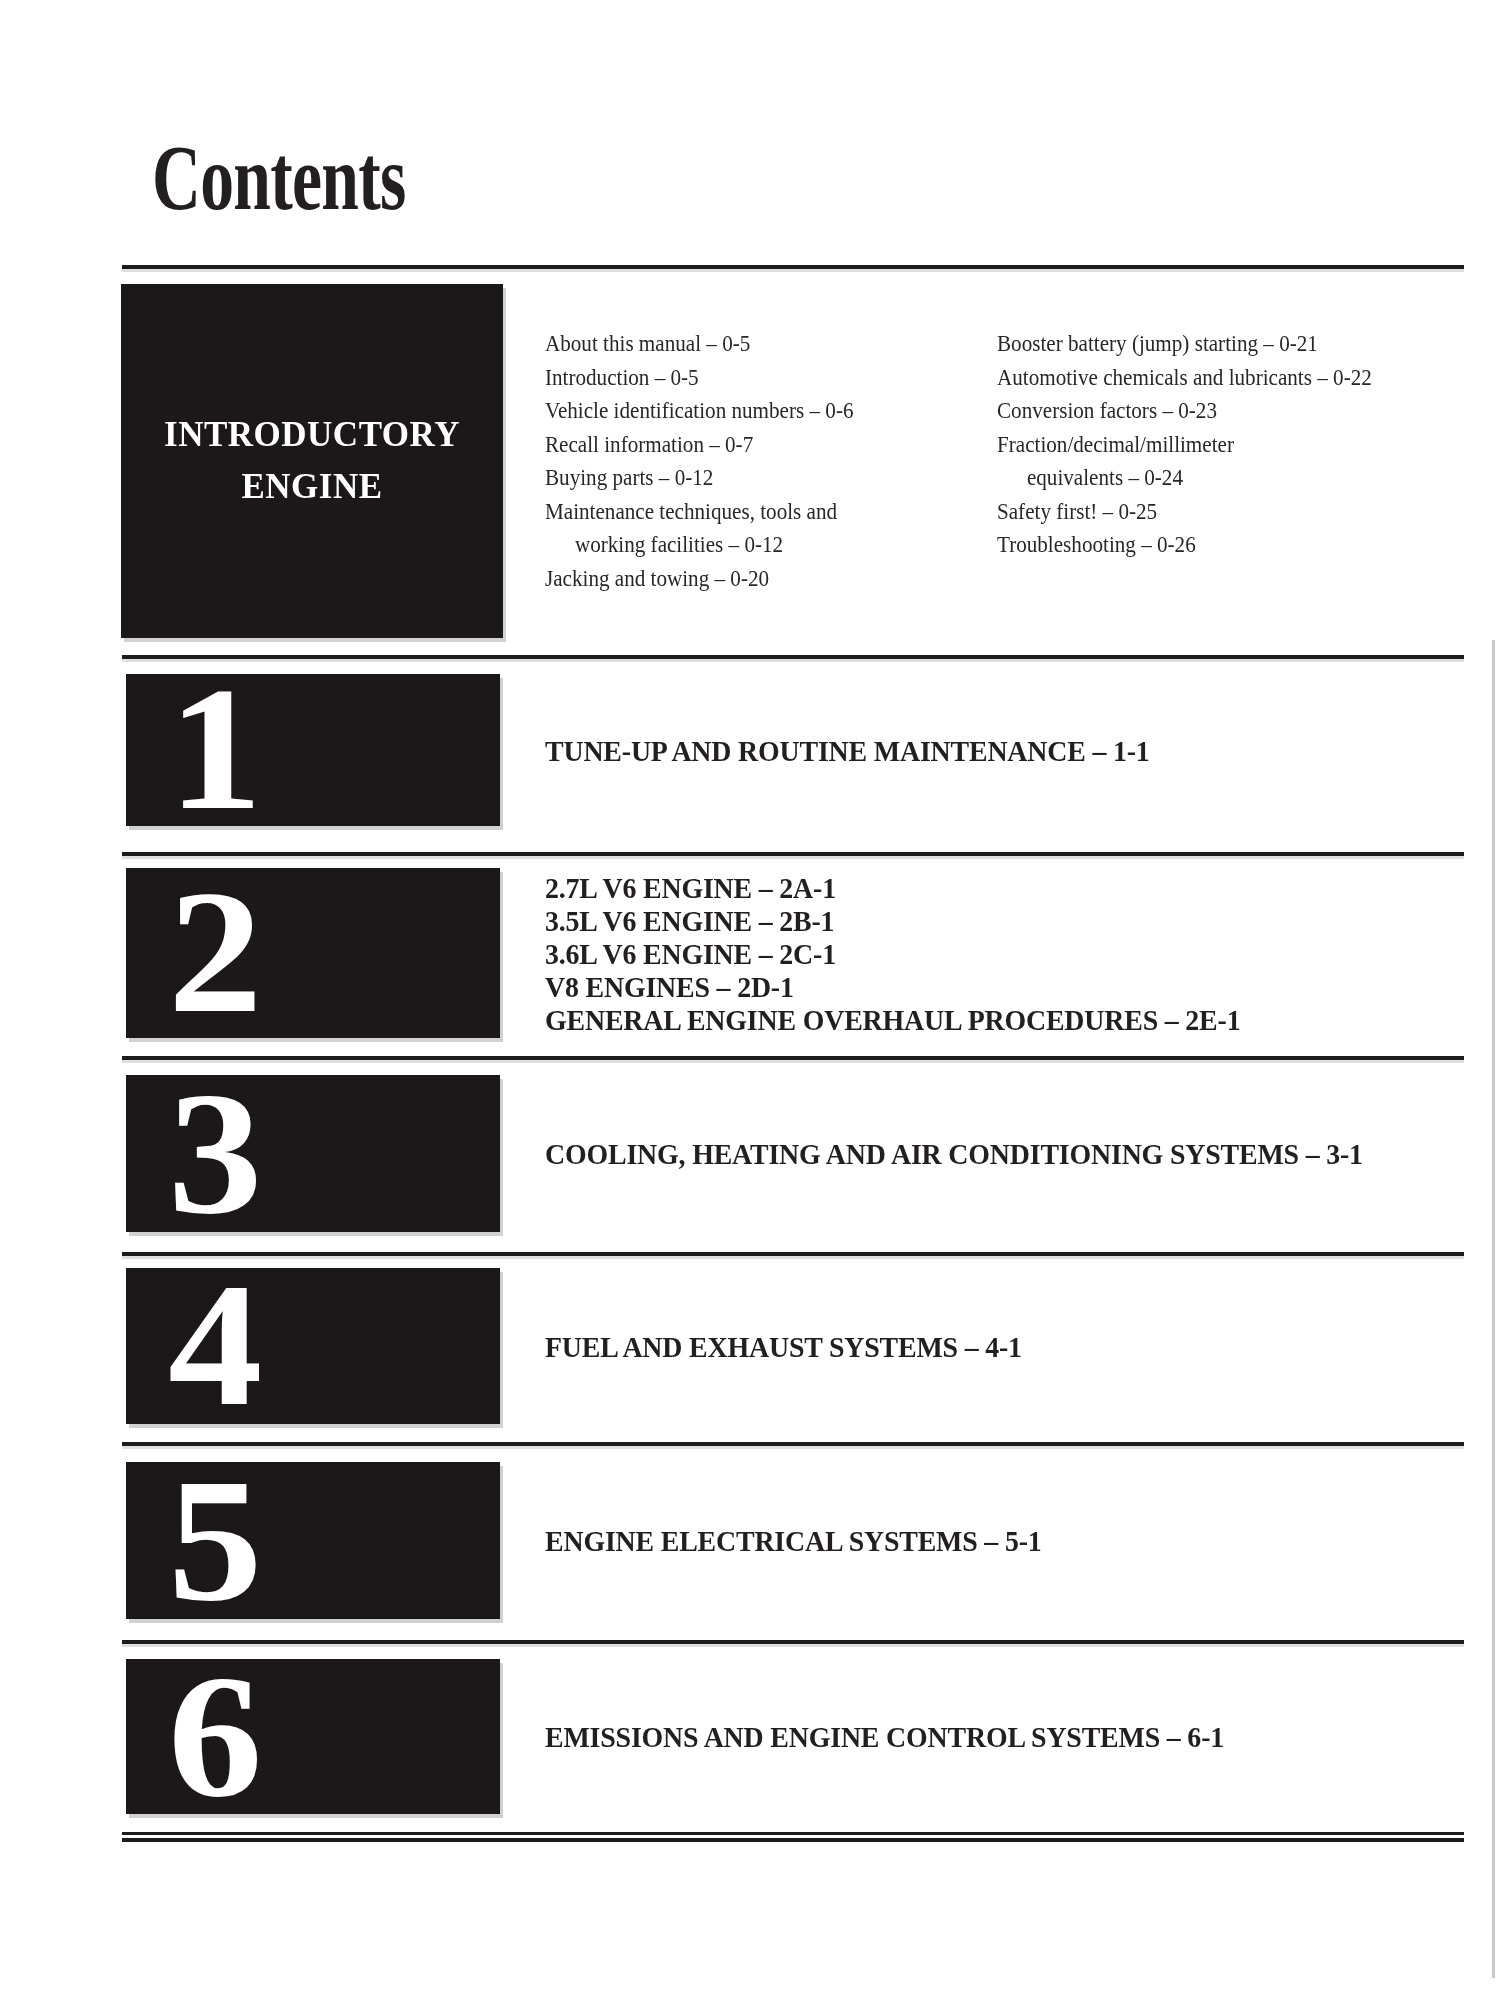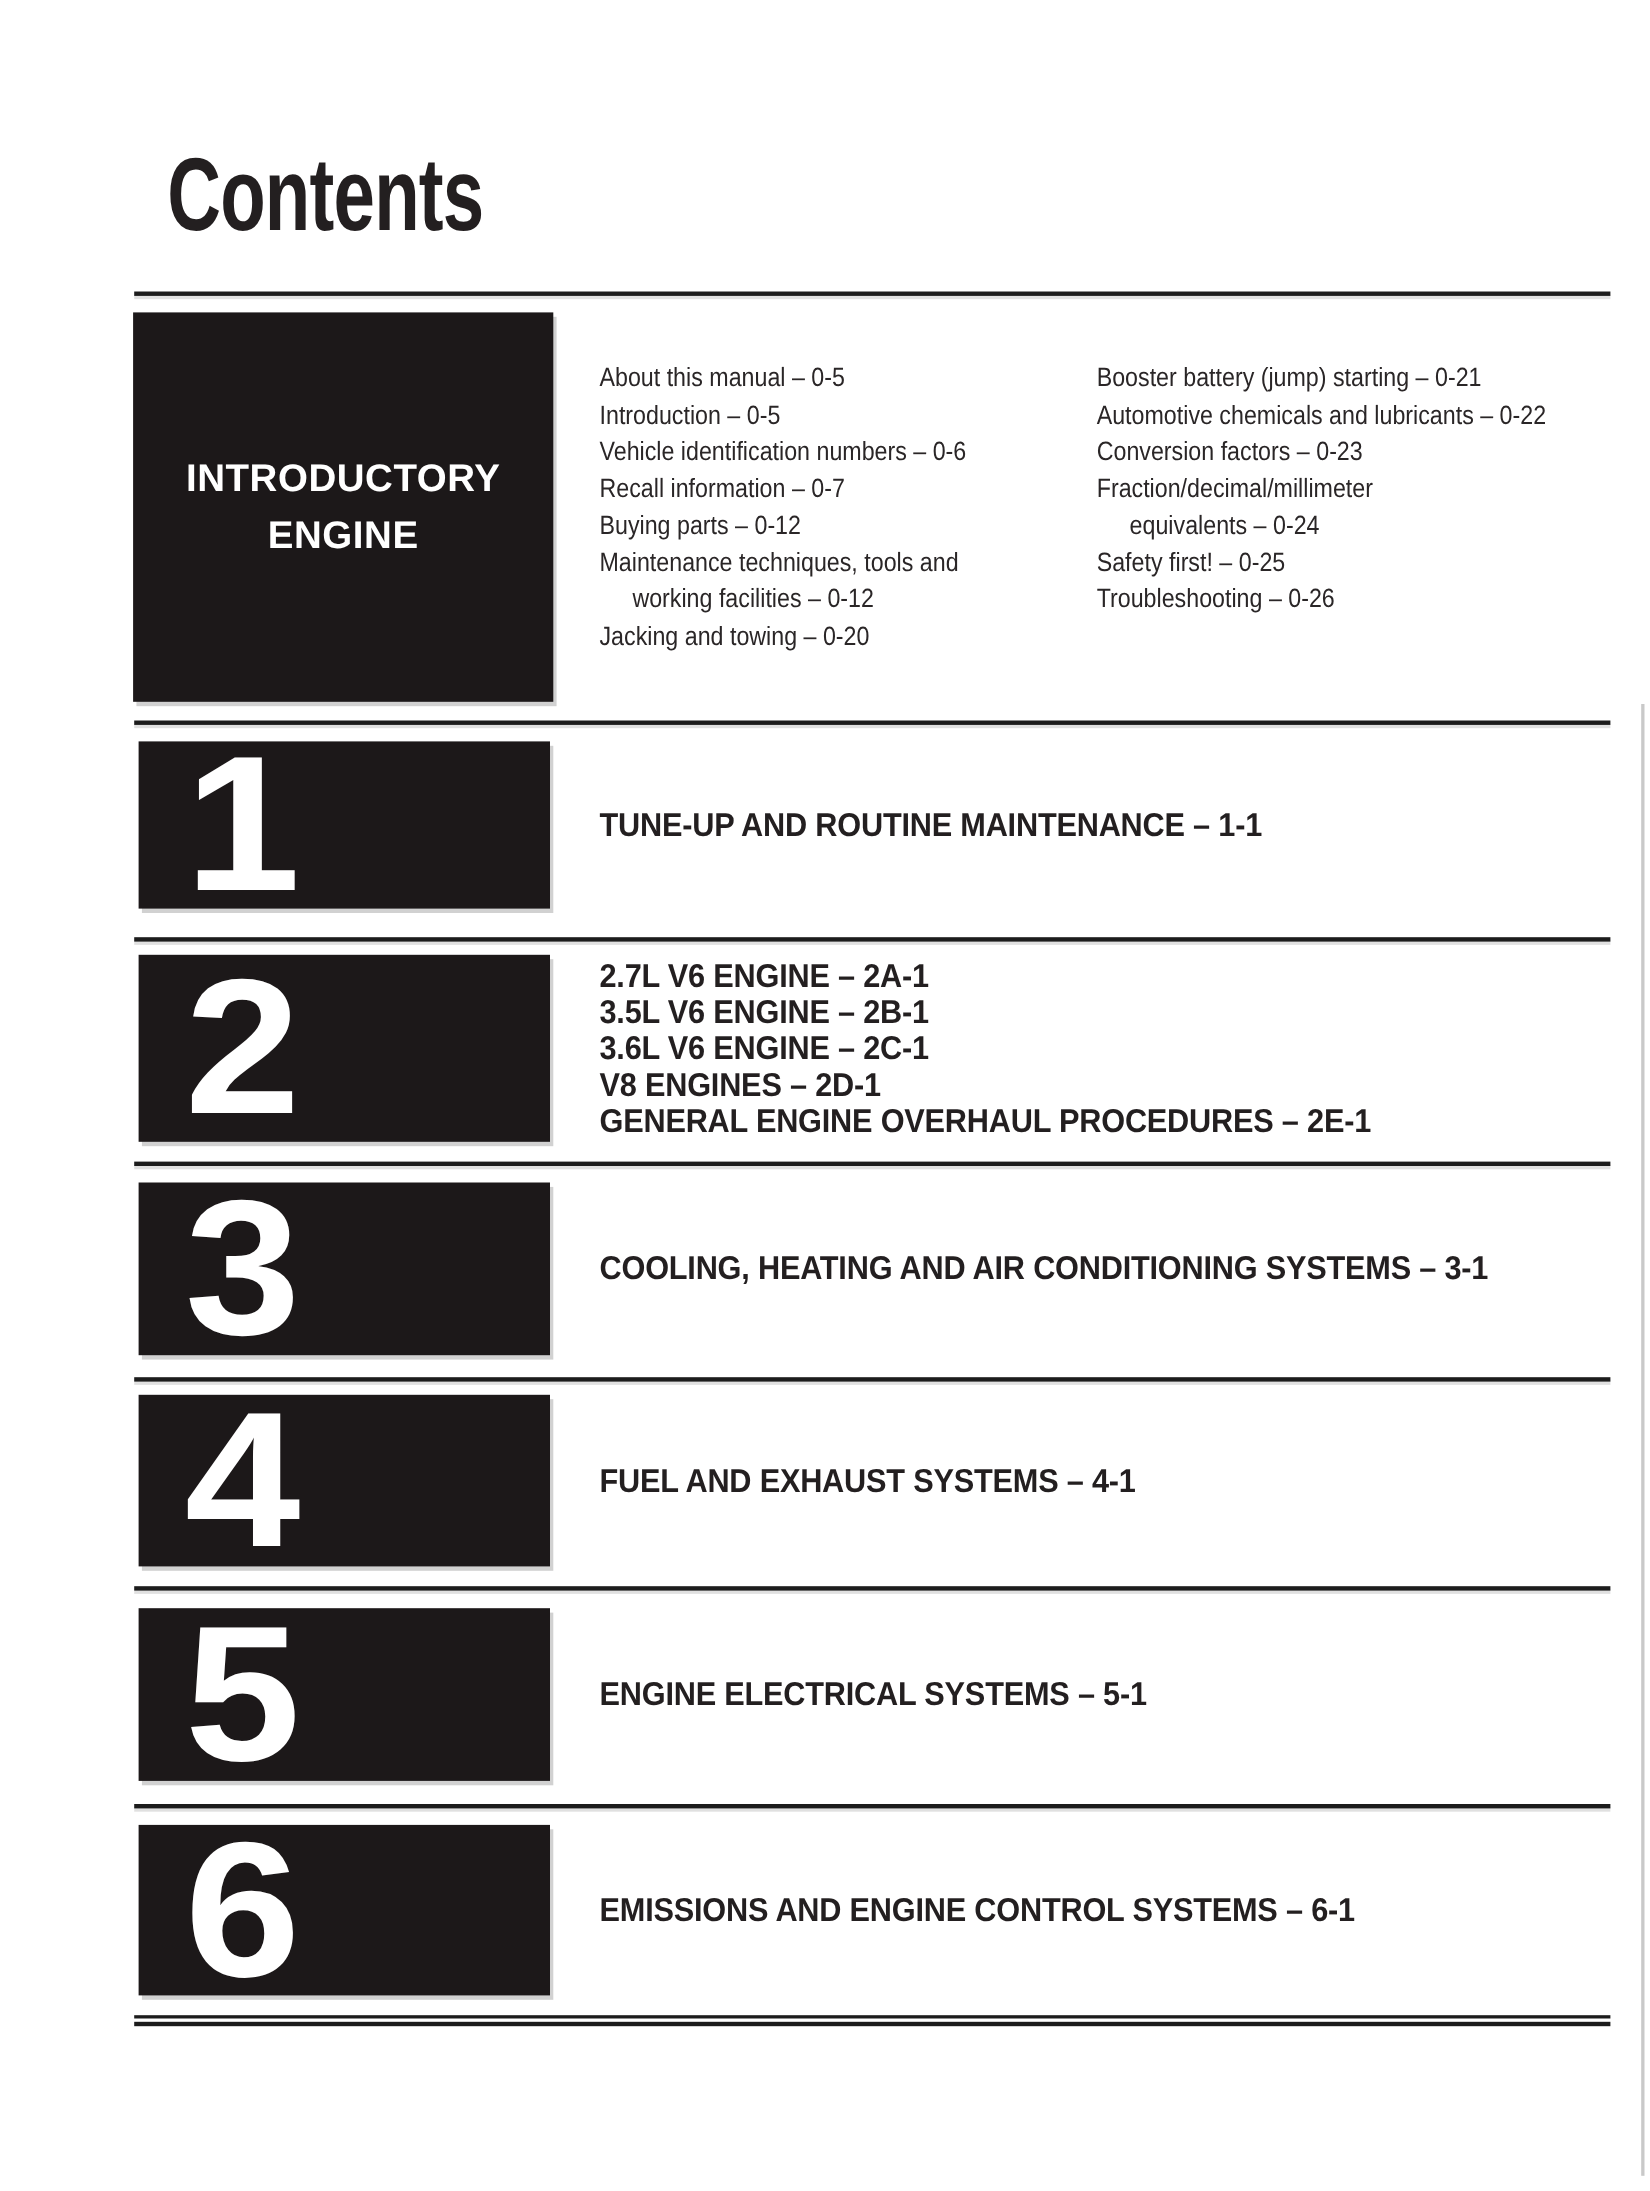--- a/index.html
+++ b/index.html
@@ -1,18 +1,18 @@
 <!DOCTYPE html>
 <html><head>
 <meta charset="utf-8">
 <style>
   html,body { margin:0; padding:0; background:#ffffff; }
   .page {
     position:relative; width:1500px; height:1992px; background:#ffffff;
-    font-family:Liberation Sans, sans-serif; color:#231f20; overflow:hidden;
+    font-family:Liberation Serif, serif; color:#231f20; overflow:hidden;
   }
   .contents-title {
     position:absolute; left:152px; top:130px;
     font-size:94px; font-weight:bold; line-height:1; letter-spacing:-1px;
     transform:scaleX(.72); transform-origin:left top; white-space:nowrap;
   }
   .rule {
     position:absolute; left:122px; width:1342px; height:4px;
     background:#1c1c1c; box-shadow:0 3px 0 rgba(0,0,0,.12);
   }

